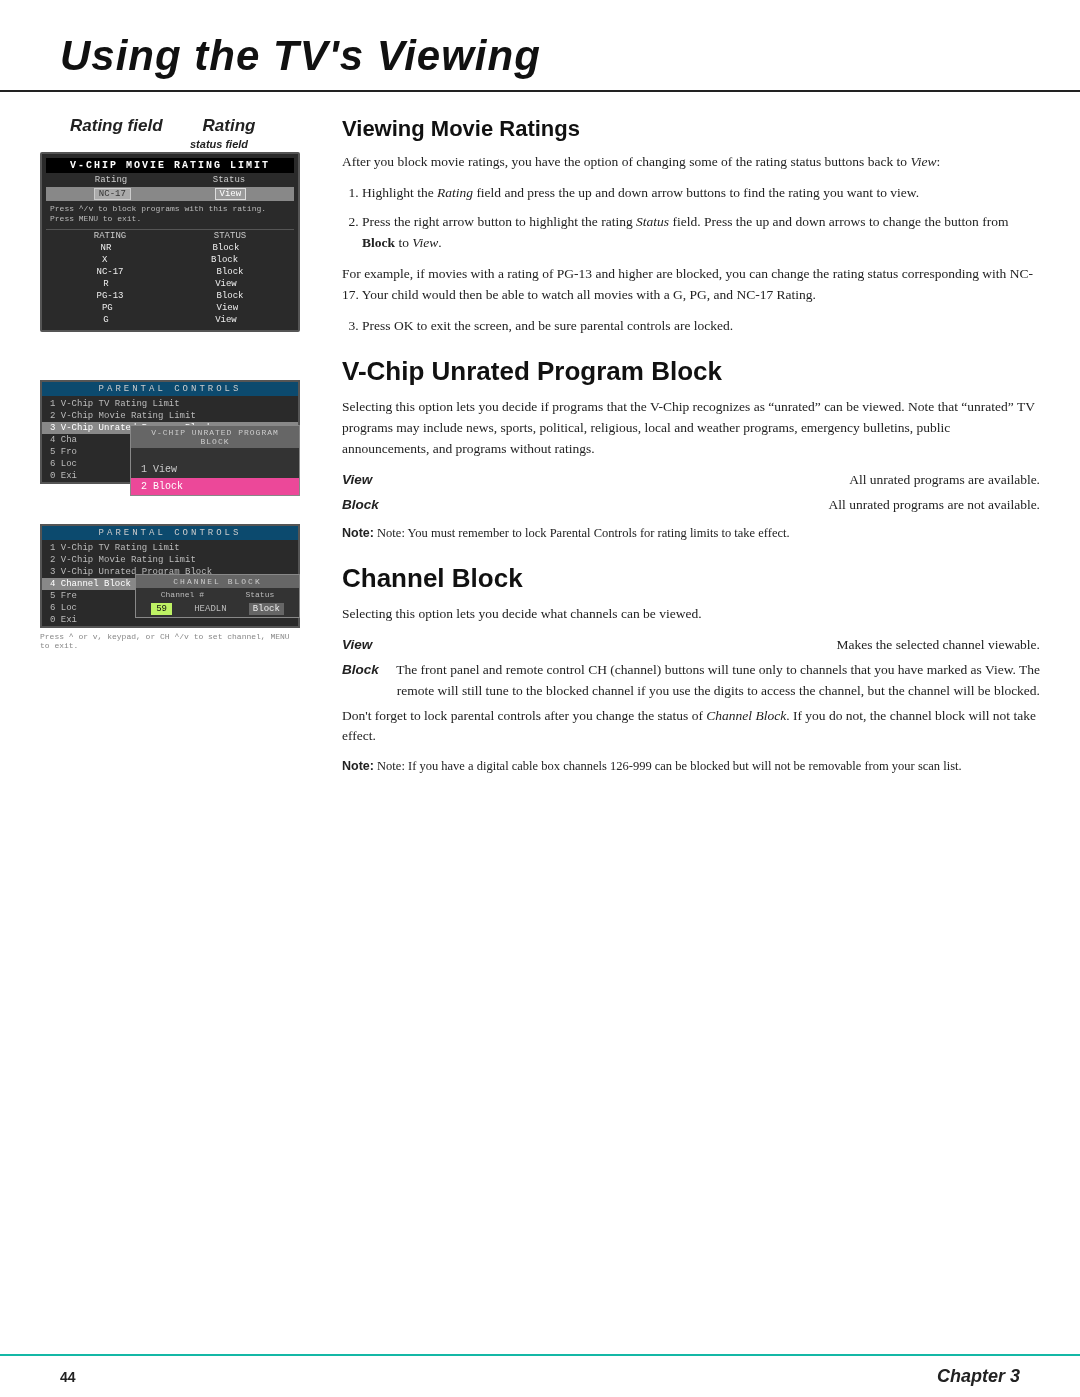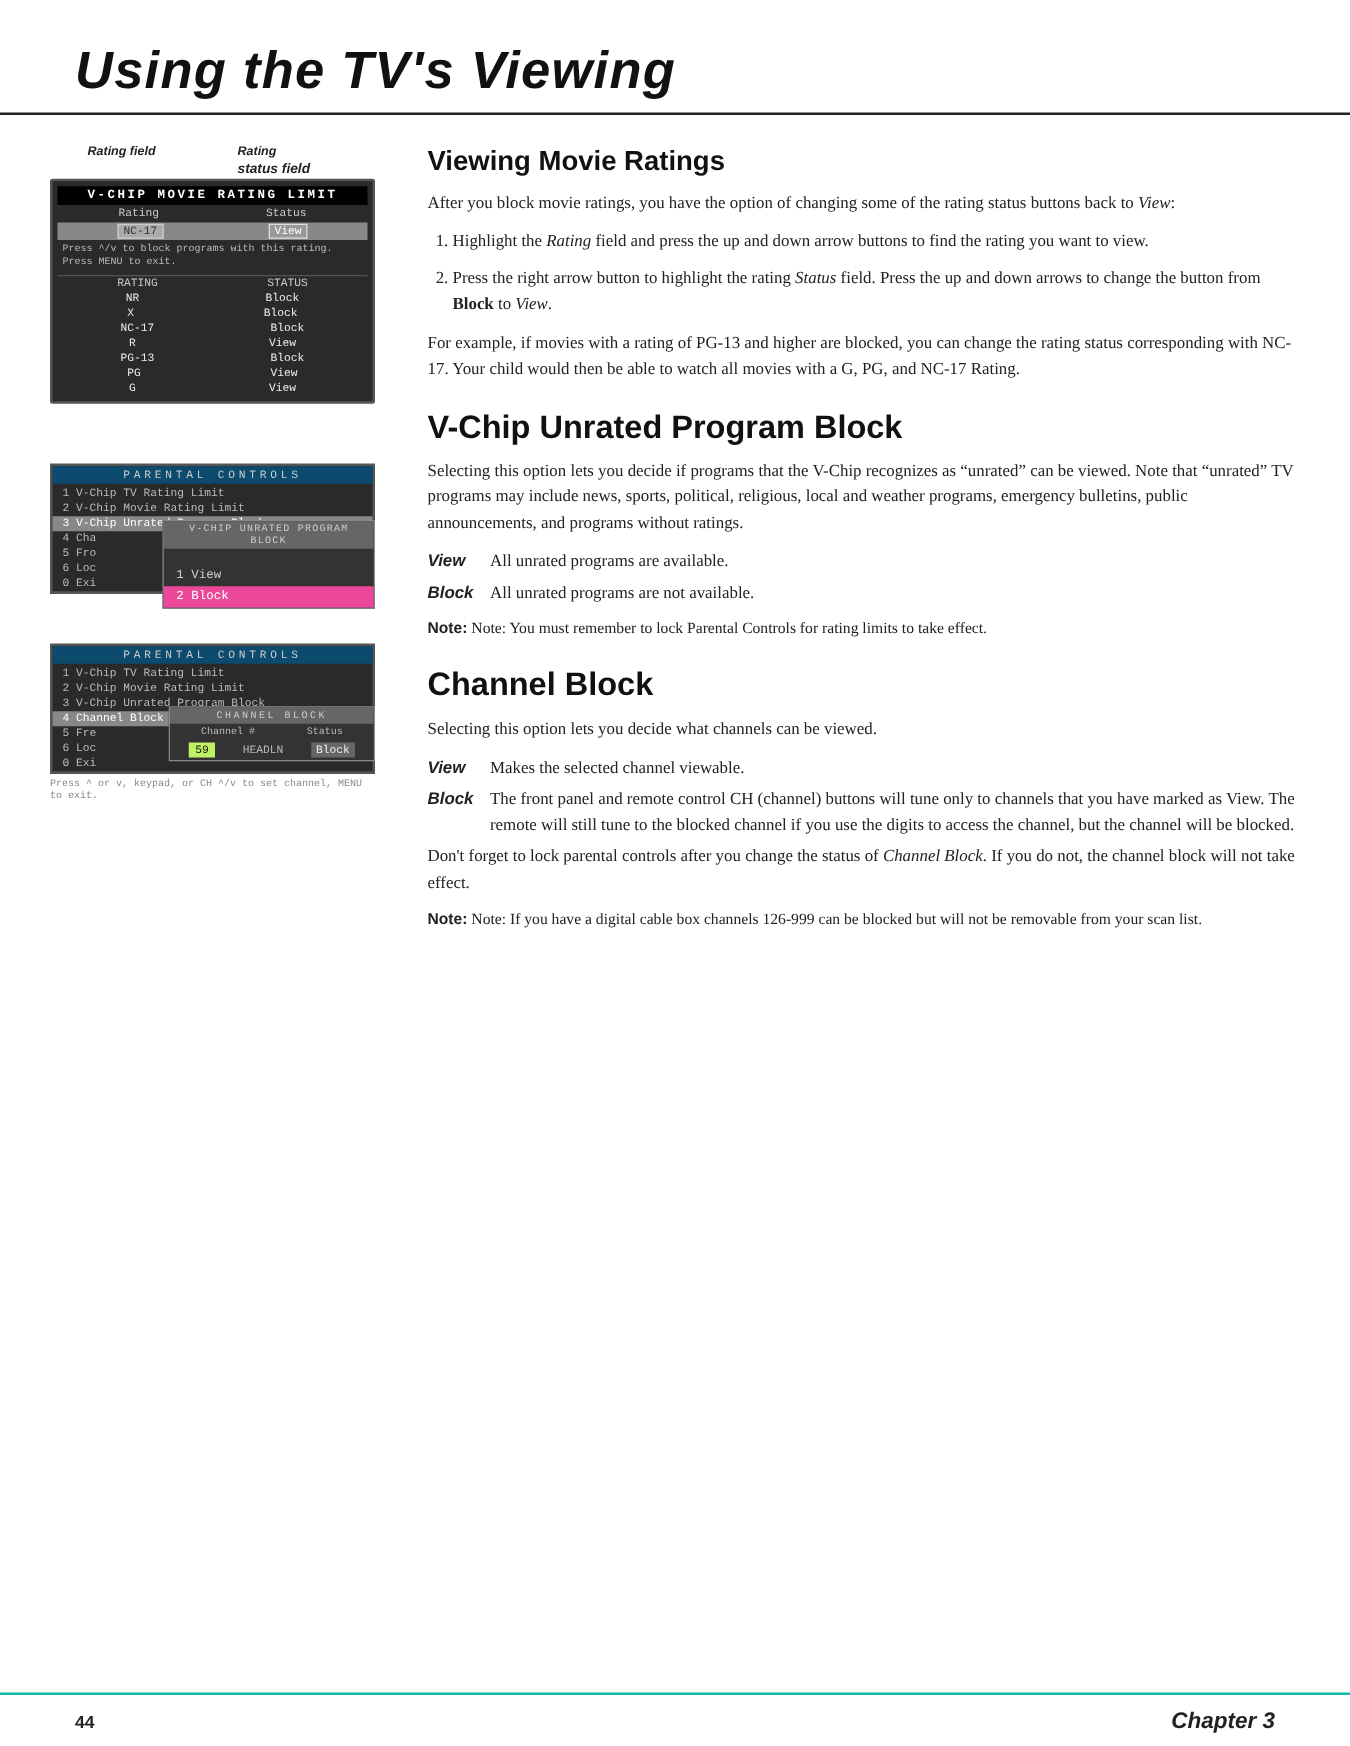--- a/index.html
+++ b/index.html
@@ -104,20 +104,21 @@
       margin-bottom: 4px;
     }
     .def-term {
       font-weight: bold;
       font-style: italic;
       font-family: Arial, sans-serif;
       min-width: 42px;
     }
     .def-desc {
       flex: 1;
+      text-align: right;
     }
 
     
     .screenshot-area {
       margin-bottom: 28px;
       position: relative;
     }
 
     
     .tv-screen {
@@ -259,21 +260,21 @@
 <div class="page-header">
   <h1 class="page-title">Using the TV's Viewing</h1>
 </div>
 
 <div class="main-content">
 
   <div class="left-col">
 
     <div class="screenshot-area">
 
-      <div style="display:flex; gap:0px; margin-bottom:2px; font-size:10px; font-style:italic; font-family:Arial,sans-serif; padding-left:30px;">
+      <div style="display:flex; gap:0px; margin-bottom:2px; font-size:17px; font-style:italic; font-family:Arial,sans-serif; padding-left:30px;">
         <span style="font-weight:bold; min-width:80px;">Rating field</span>
         <span style="font-weight:bold; margin-left:40px;">Rating</span>
       </div>
       <div style="display:flex; gap:0px; margin-bottom:2px; font-size:11px; font-style:italic; font-family:Arial,sans-serif; padding-left:30px;">
         <span style="min-width:120px;"></span>
         <span style="font-weight:bold;">status field</span>
       </div>
 
       <div class="tv-screen">
         <div class="tv-title-bar">V-CHIP MOVIE RATING LIMIT</div>
@@ -379,20 +380,23 @@
       </p>
       <ol class="ordered-list">
         <li>
           Highlight the <em class="term">Rating</em> field and press the up and down arrow buttons to find the rating you want to view.
         </li>
         <li>
           Press the right arrow button to highlight the rating <em class="term">Status</em> field. Press the up and down arrows to change the button from <strong class="term">Block</strong> to <em class="term">View</em>.
         </li>
       </ol>
       <p class="body-text">For example, if movies with a rating of PG-13 and higher are blocked, you can change the rating status corresponding with NC-17. Your child would then be able to watch all movies with a G, PG, and NC-17 Rating.</p>
+      <ol class="ordered-list" start="3">
+        <li>Press OK to exit the screen, and be sure parental controls are locked.</li>
+      </ol>
     </div>
 
     <div class="section-gap">
       <h2 class="section-title-large">V-Chip Unrated Program Block</h2>
       <p class="body-text">Selecting this option lets you decide if programs that the V-Chip recognizes as “unrated” can be viewed. Note that “unrated” TV  programs may include news, sports, political, religious, local and weather programs, emergency bulletins, public announcements, and programs without ratings.</p>
       <div class="def-item">
         <span class="def-term">View</span>
         <span class="def-desc">All unrated programs are available.</span>
       </div>
       <div class="def-item">

